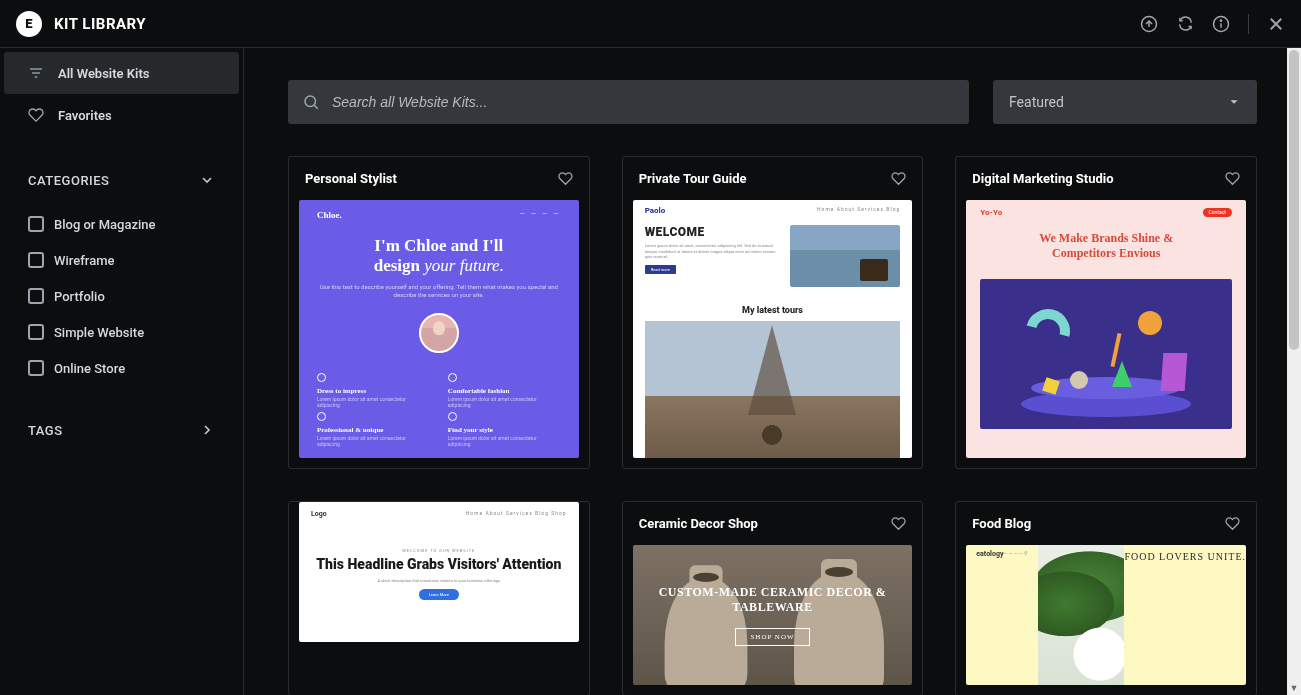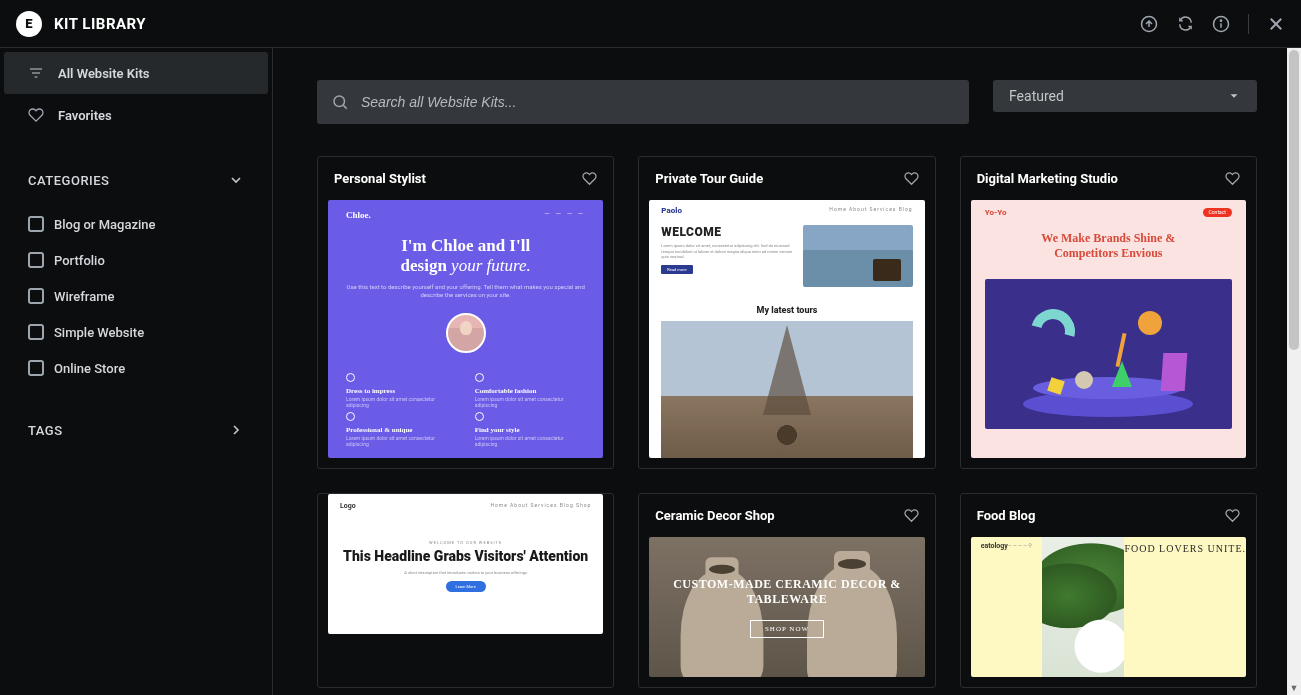--- a/index.html
+++ b/index.html
@@ -43,21 +43,21 @@
   }
 
   
   .body {
     display: flex;
     height: calc(695px - 48px);
   }
 
   
   .sidebar {
-    width: 273px;
+    width: 244px;
     border-right: 1px solid #2a2c2e;
     padding: 0;
     overflow-y: auto;
     flex-shrink: 0;
   }
   .sidebar-top { padding: 4px 4px 24px 4px; }
   .sidebar-item {
     display: flex; align-items: center; gap: 14px;
     padding: 13px 24px; font-size: 13px; color: #d5d8dc;
     cursor: pointer; border-radius: 3px;
@@ -106,29 +106,29 @@
   }
   .search-wrap .icon { color: #9da5ae; margin-right: 12px; }
   .search-input {
     flex: 1; background: transparent; border: none; outline: none;
     color: #d5d8dc; font-size: 14px; font-style: italic;
   }
   .search-input::placeholder { color: #b6b9be; font-style: italic; }
   .select-wrap {
     width: 264px; background: #34383c; border-radius: 3px;
     display: flex; align-items: center; justify-content: space-between;
-    padding: 0 16px; height: 32px; color: #c2c5c8; font-size: 14px;
+    padding: 0 16px; height: 44px; color: #c2c5c8; font-size: 14px;
     cursor: pointer;
   }
 
   
   .grid {
     display: grid;
     grid-template-columns: repeat(3, 1fr);
-    gap: 24px;
+    gap: 32px;
   }
   .card {
     background: #0c0d0e;
     border: 1px solid #2a2c2e;
     border-radius: 3px;
     overflow: hidden;
   }
   .card-header {
     display: flex; justify-content: space-between; align-items: center;
     padding: 14px 16px;
@@ -393,25 +393,25 @@
           </svg>
       </span>
     </div>
     <div class="checkbox-list">
       <label class="checkbox-row">
         <span class="checkbox"></span>
         <span>Blog or Magazine</span>
       </label>
       <label class="checkbox-row">
         <span class="checkbox"></span>
-        <span>Portfolio</span>
+        <span>Wireframe</span>
       </label>
       <label class="checkbox-row">
         <span class="checkbox"></span>
-        <span>Wireframe</span>
+        <span>Portfolio</span>
       </label>
       <label class="checkbox-row">
         <span class="checkbox"></span>
         <span>Simple Website</span>
       </label>
       <label class="checkbox-row">
         <span class="checkbox"></span>
         <span>Online Store</span>
       </label>
     </div>

